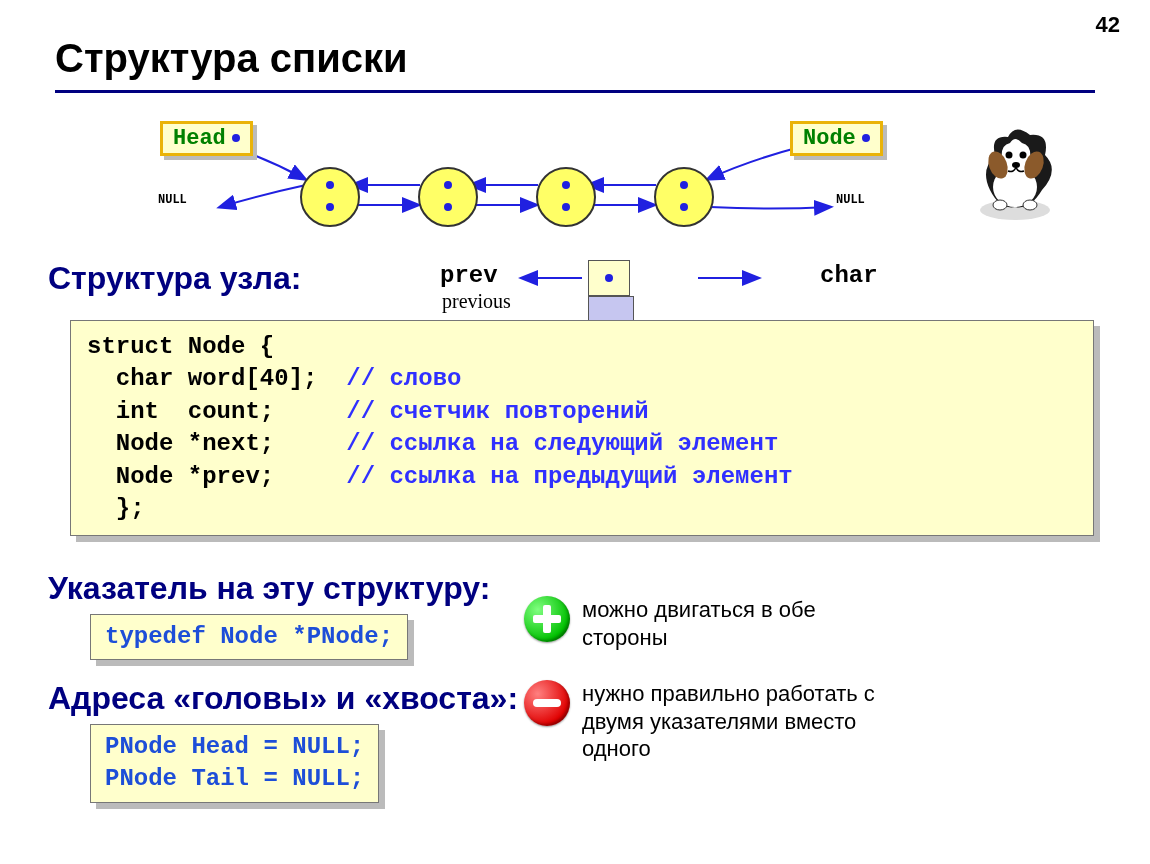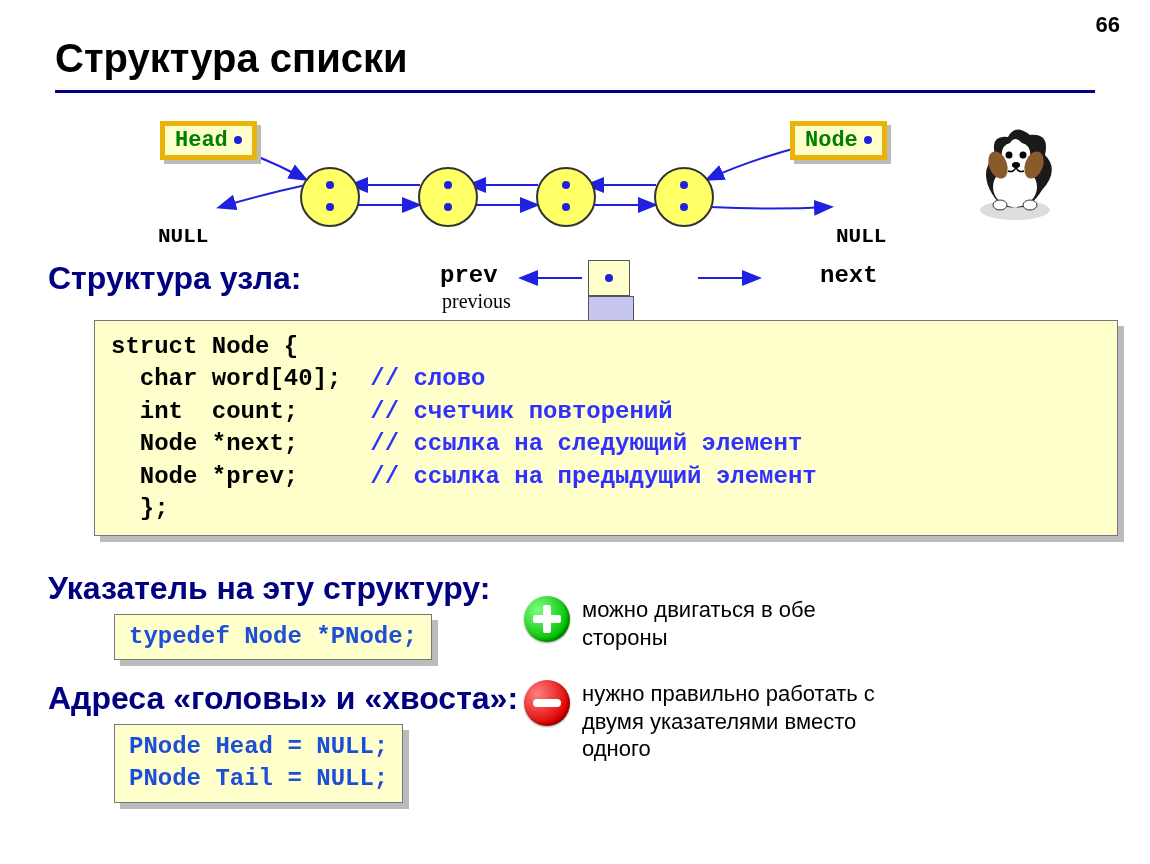--- a/index.html
+++ b/index.html
@@ -35,38 +35,38 @@
     height: 3px;
     background: #000080;
   }
   .mono { font-family: "Courier New", monospace; font-weight: bold; text-align: right; }
   .caption { font-family: "Times New Roman", serif; }
 
   .diagram1 { position: absolute; top: 115px; left: 150px; width: 850px; height: 120px; }
   .yellow-tag {
     position: absolute;
     background: #FFFFCC;
-    border: 5px solid #eab308;
+    border: 3px solid #eab308;
     padding: 2px 10px;
     font-family: "Courier New", monospace;
     font-weight: bold;
     color: #008000;
     font-size: 22px;
     box-shadow: 4px 4px 0 #bbb;
   }
   .yellow-tag .dot { display:inline-block; width:8px; height:8px; background:#2020e0; border-radius:50%; vertical-align: middle; margin-left:6px; }
   .node-circle {
     position: absolute;
     width: 56px; height: 56px;
     border-radius: 50%;
     background: #FFFF66;
     border: 2px solid #333;
   }
   .node-circle .d { position:absolute; width:8px;height:8px; background:#2020e0; border-radius:50%; }
-  .null-label { position: absolute; font-family:"Courier New",monospace; font-weight:bold; font-size:21px;margin-top:32px; }
+  .null-label { position: absolute; font-family:"Courier New",monospace; font-weight:bold; font-size:12px; }
 
   .section-heading {
     position: absolute;
     font-size: 32px;
     font-weight: bold;
     color: #000080;
   }
   .prev-next-box { position:absolute; top:260px; left:570px; }
   .mini-seg { display:inline-block; height:34px; vertical-align:top; border:1px solid #555; }
   .mini-yellow { width:40px; background:#FFFFCC; position:relative; }
@@ -77,21 +77,20 @@
     position: absolute;
     background: #FFFFCC;
     border: 1px solid #777;
     box-shadow: 6px 6px 0 #bbb;
     padding: 10px 16px;
     font-family: "Courier New", monospace;
     font-weight: bold;
     font-size: 24px;
     line-height: 1.35;
     white-space: pre;
-    margin-left: 24px;
   }
   .kw-green { color: #1d4ed8; }
   .cmt-blue { color: #3030FF; }
 
   .icon-plus {
     position:absolute; width:46px; height:46px; border-radius:50%;
     background: radial-gradient(circle at 30% 30%, #80ff80, #00c000 70%, #007000);
     box-shadow: inset -2px -2px 3px rgba(0,0,0,.3), 0 1px 2px rgba(0,0,0,.4);
   }
   .icon-plus:before, .icon-plus:after {
@@ -109,21 +108,21 @@
     content:""; position:absolute; background:#fff;
     left:9px; top:19px; width:28px; height:8px; border-radius:4px;
   }
   .note-text { position:absolute; font-size:22px; line-height:1.25; }
 
   .dog { position:absolute; }
 </style>
 </head>
 <body>
 
-<div class="page-number">66</div>
+<div class="page-number">42</div>
 <div class="title">Структура списки</div>
 <div class="hr-main"></div>
 
 <div class="diagram1">
   <svg width="850" height="120" style="position:absolute;top:0;left:0">
     <defs>
       <marker id="ah" markerWidth="10" markerHeight="8" refX="8" refY="4" orient="auto">
         <path d="M0,0 L10,4 L0,8 Z" fill="#2020e0"></path>
       </marker>
     </defs>
@@ -198,21 +197,21 @@
       </marker>
     </defs>
     <line x1="152" y1="22" x2="92" y2="22" stroke="#2020e0" stroke-width="2" marker-end="url(#ah2)"></line>
     <line x1="268" y1="22" x2="328" y2="22" stroke="#2020e0" stroke-width="2" marker-end="url(#ah2)"></line>
   </svg>
   <span class="mono" style="color:#000;position:absolute;top:2px;left:-130px;font-size:24px">prev</span>
   <span class="caption" style="position:absolute;top:30px;left:-128px;font-size:20px">previous</span>
   <div style="position:absolute;top:0;left:18px">
     <span class="mini-seg mini-yellow"><span class="mini-dot" style="left:16px"></span></span><span class="mini-seg mini-blue"></span><span class="mini-seg mini-yellow"><span class="mini-dot" style="left:16px"></span></span>
   </div>
-  <span class="mono" style="position:absolute;top:2px;left:250px;font-size:24px">next</span>
+  <span class="mono" style="position:absolute;top:2px;left:250px;font-size:24px">char</span>
 </div>
 
 <div class="code-box" style="top:320px; left:70px; width:990px"><span>struct Node {</span>
 <span>  char word[40];</span>  <span class="cmt-blue">// слово</span>
 <span>  int  count;</span>     <span class="cmt-blue">// счетчик повторений</span>
 <span>  Node *next;</span>     <span class="cmt-blue">// ссылка на следующий элемент</span>
 <span>  Node *prev;</span>     <span class="cmt-blue">// ссылка на предыдущий элемент</span>
 <span>  };</span></div>
 
 <div class="section-heading" style="top:570px; left:48px">Указатель на эту структуру:</div>

